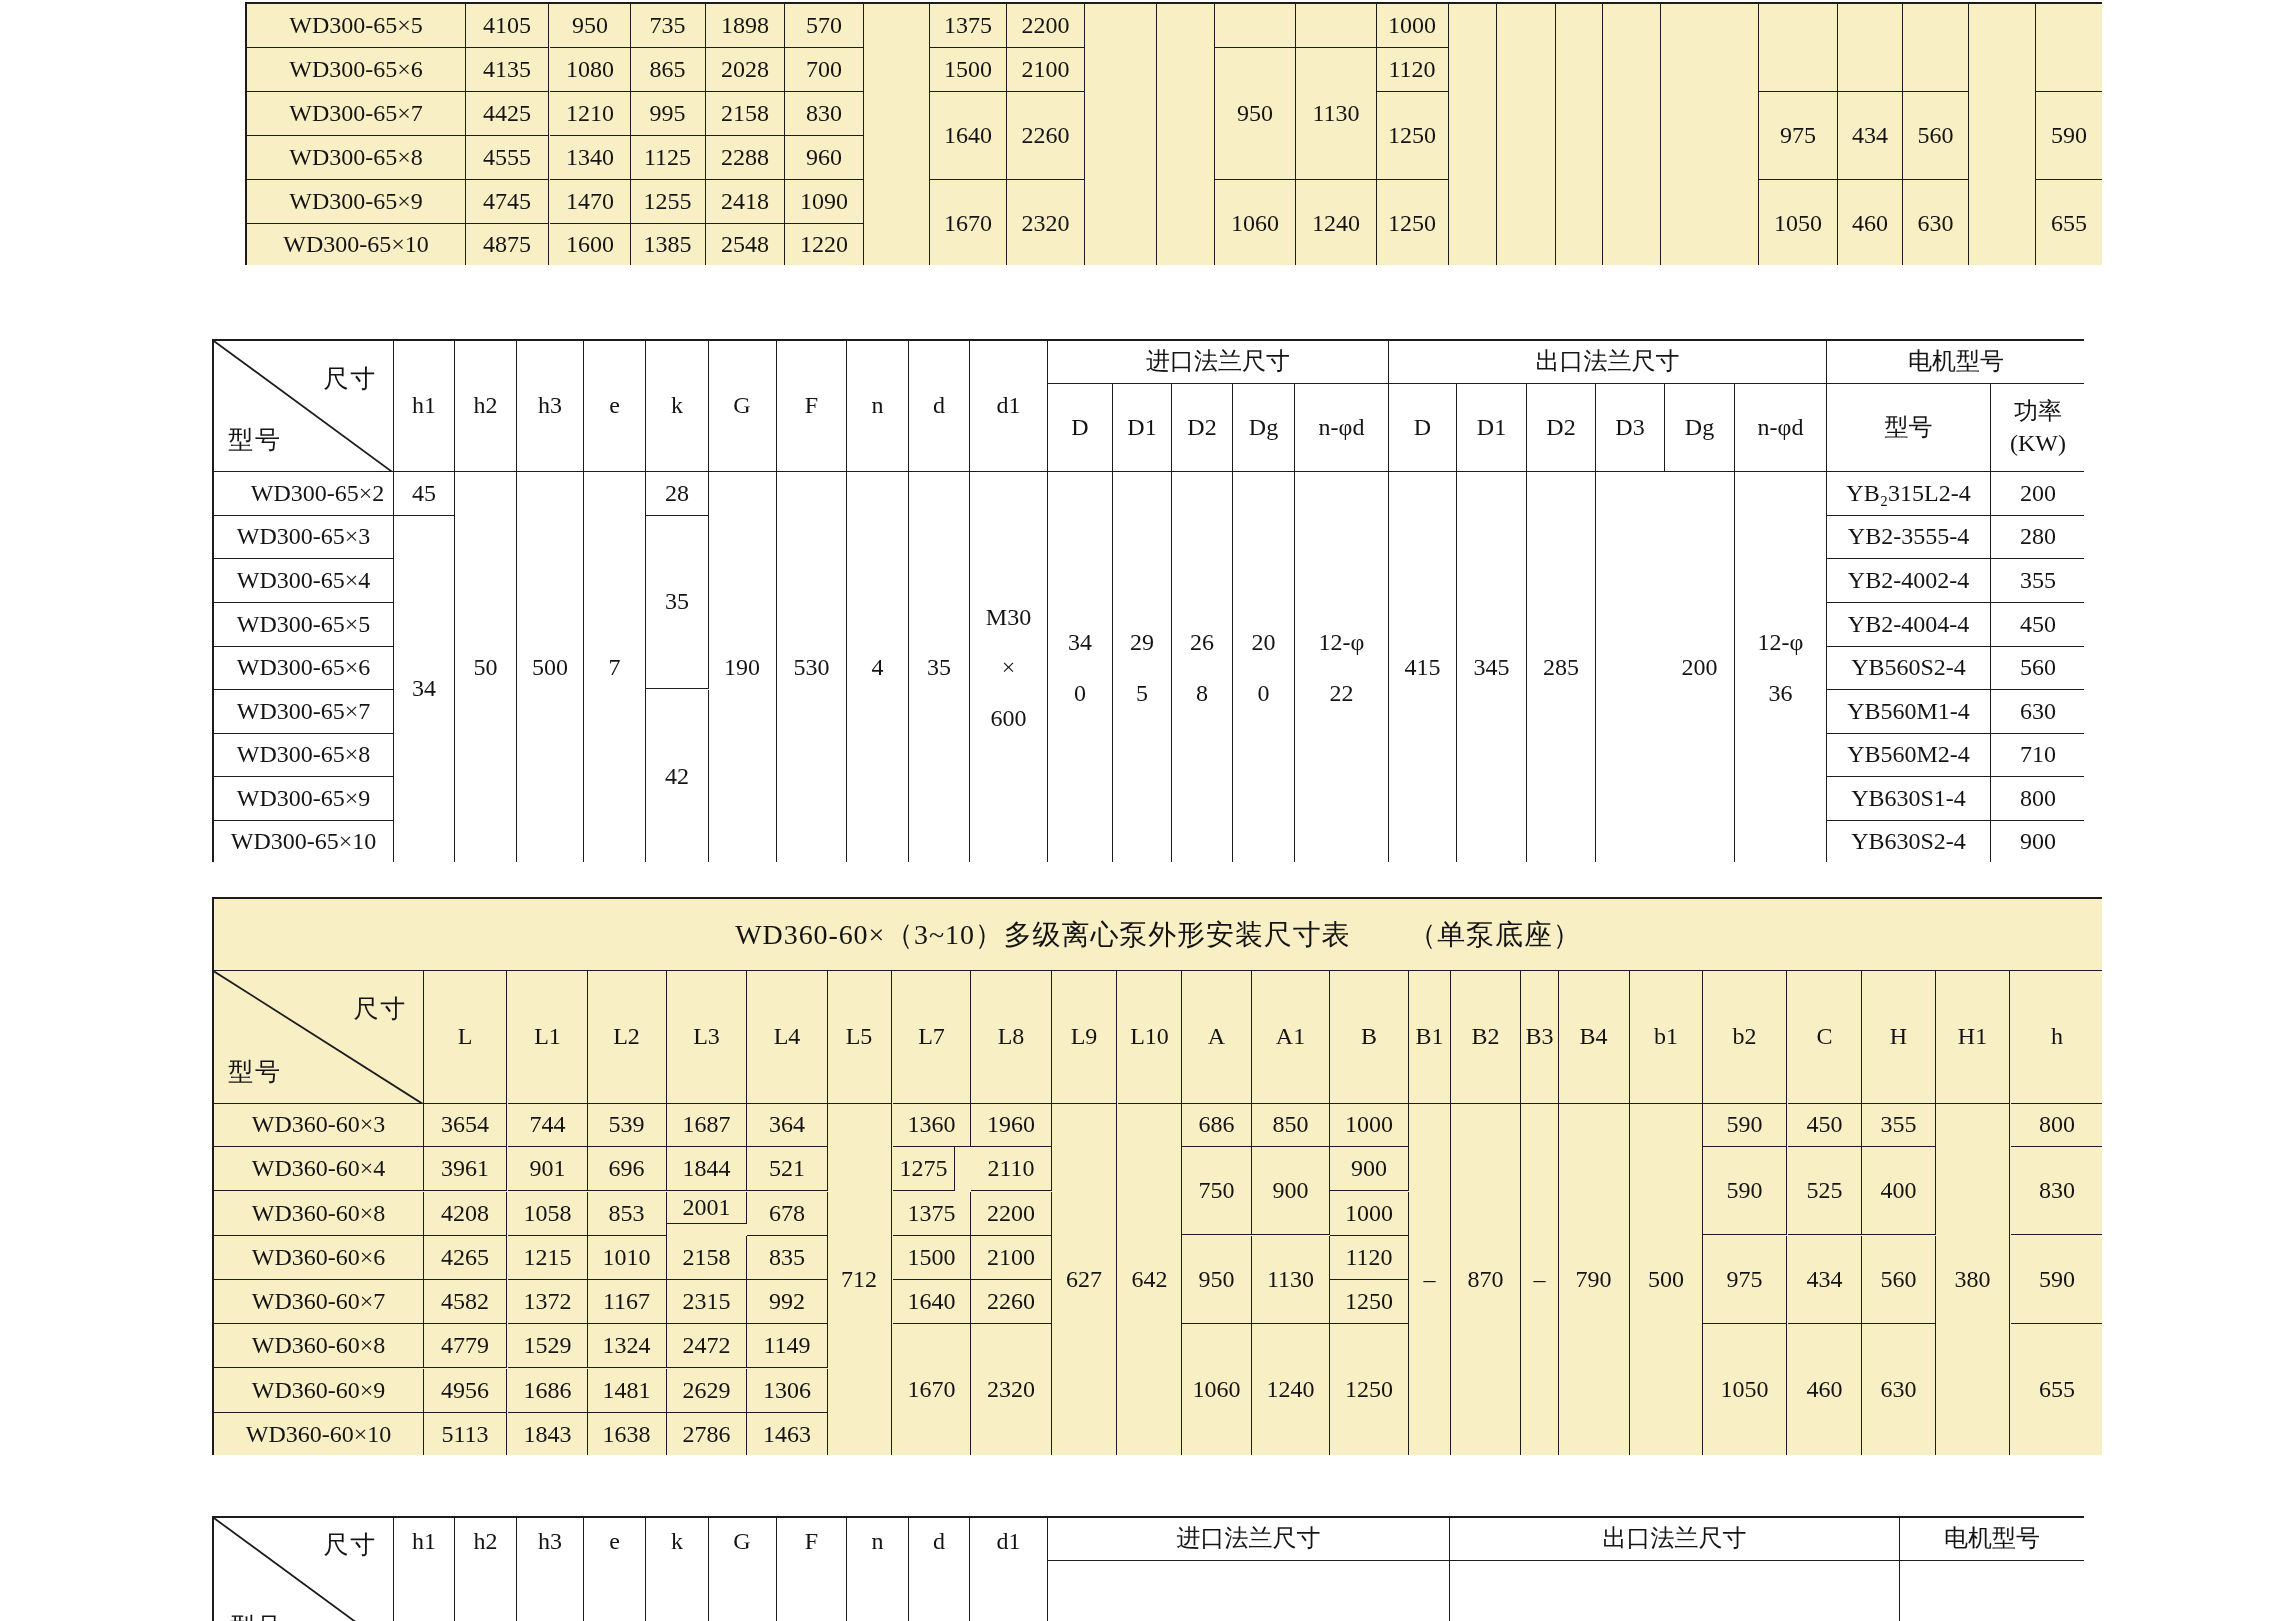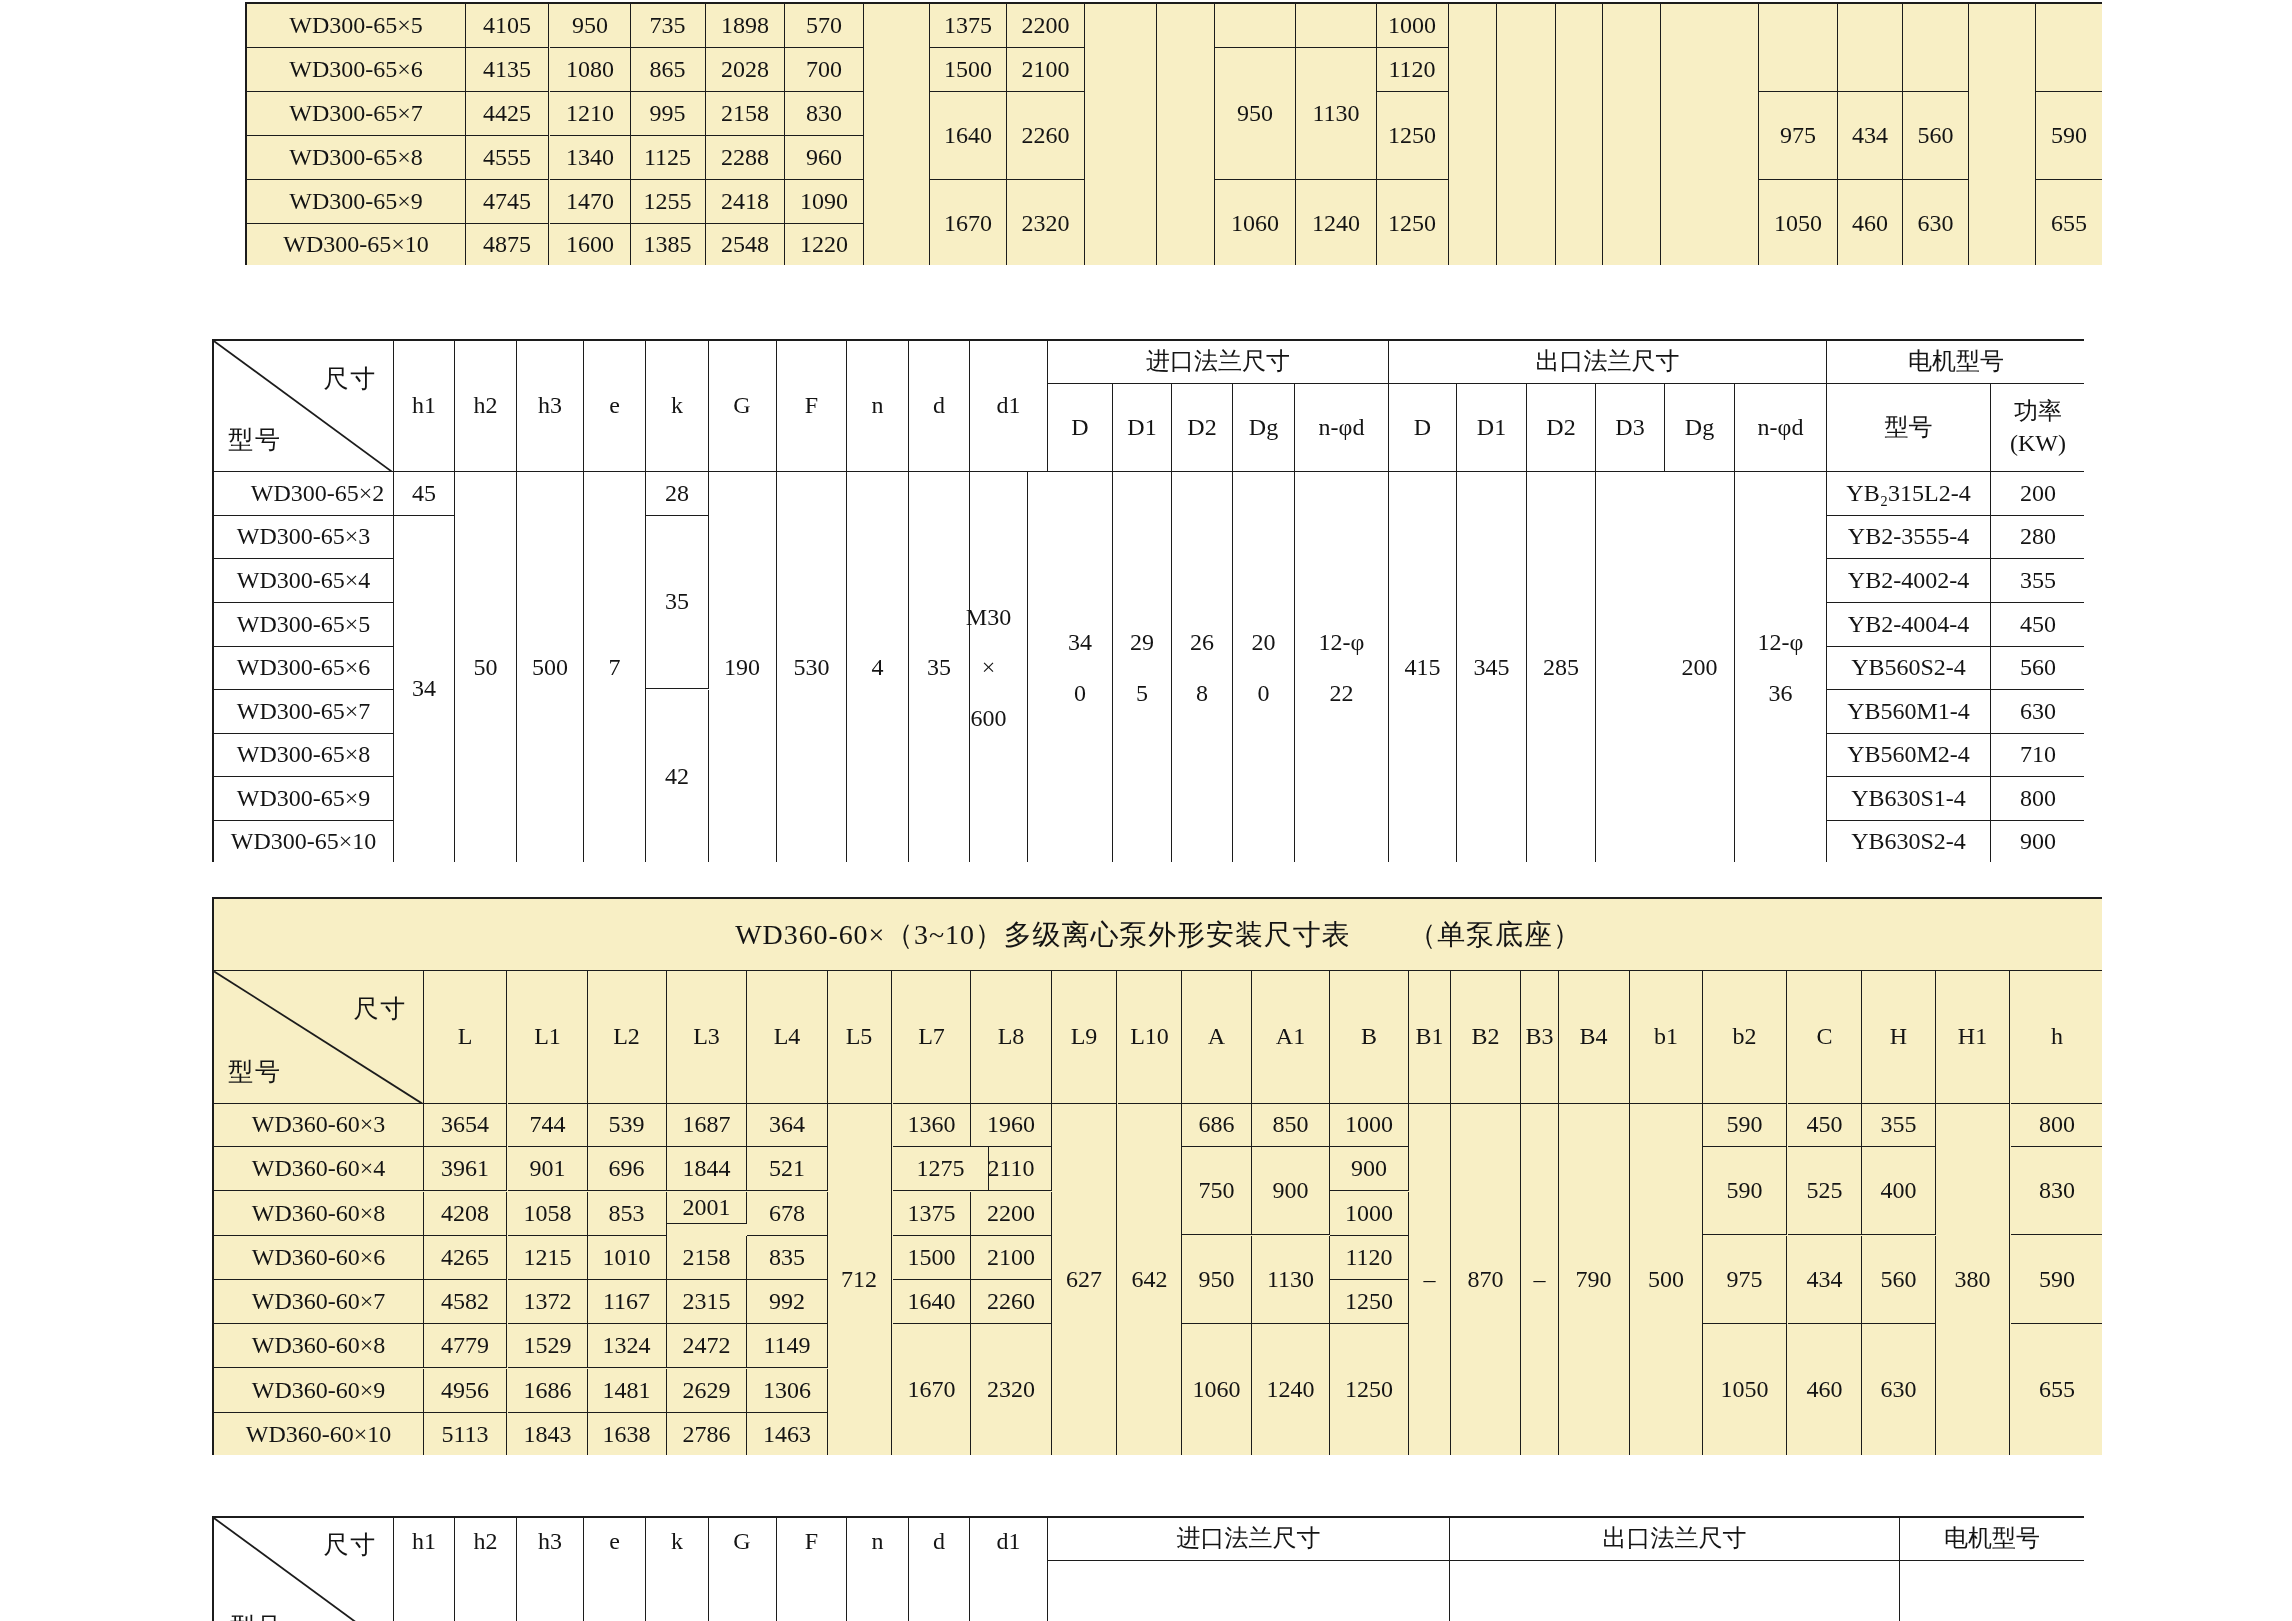--- a/index.html
+++ b/index.html
@@ -144,21 +144,21 @@
       <div class="cell" style="left: 241px; top: 131px; width: 62px; height: 392px;">50</div>
       <div class="cell" style="left: 303px; top: 131px; width: 67px; height: 392px;">500</div>
       <div class="cell" style="left: 370px; top: 131px; width: 62px; height: 392px;">7</div>
       <div class="cell" style="left: 432px; top: 131px; width: 63px; height: 44px;">28</div>
       <div class="cell" style="left: 432px; top: 174px; width: 63px; height: 174px;">35</div>
       <div class="cell" style="left: 432px; top: 349px; width: 63px; height: 174px;">42</div>
       <div class="cell" style="left: 494px; top: 131px; width: 69px; height: 392px;">190</div>
       <div class="cell" style="left: 563px; top: 131px; width: 70px; height: 392px;">530</div>
       <div class="cell" style="left: 633px; top: 131px; width: 62px; height: 392px;">4</div>
       <div class="cell" style="left: 695px; top: 131px; width: 61px; height: 392px;">35</div>
-      <div class="cell" style="left: 736px; top: 131px; width: 78px; height: 392px; line-height: 2.1;">M30
+      <div class="cell" style="left: 756px; top: 131px; width: 78px; height: 392px; line-height: 2.1;">M30
 ×
 600</div>
       <div class="cell" style="left: 834px; top: 131px; width: 65px; height: 392px; line-height: 2.1;">34
 0</div>
       <div class="cell" style="left: 899px; top: 131px; width: 59px; height: 392px; line-height: 2.1;">29
 5</div>
       <div class="cell" style="left: 958px; top: 131px; width: 61px; height: 392px; line-height: 2.1;">26
 8</div>
       <div class="cell" style="left: 1019px; top: 131px; width: 62px; height: 392px; line-height: 2.1;">20
 0</div>
@@ -260,21 +260,21 @@
       <div class="cell" style="left: 533px; top: 204px; width: 81px; height: 44px;">364</div>
       <div class="cell" style="left: 533px; top: 248px; width: 81px; height: 44px;">521</div>
       <div class="cell" style="left: 533px; top: 293px; width: 81px; height: 44px;">678</div>
       <div class="cell" style="left: 533px; top: 337px; width: 81px; height: 44px;">835</div>
       <div class="cell" style="left: 533px; top: 381px; width: 81px; height: 44px;">992</div>
       <div class="cell" style="left: 533px; top: 425px; width: 81px; height: 44px;">1149</div>
       <div class="cell" style="left: 533px; top: 470px; width: 81px; height: 44px;">1306</div>
       <div class="cell" style="left: 533px; top: 514px; width: 81px; height: 44px;">1463</div>
       <div class="cell" style="left: 613px; top: 204px; width: 65px; height: 354px;">712</div>
       <div class="cell" style="left: 679px; top: 204px; width: 78px; height: 44px;">1360</div>
-      <div class="cell" style="left: 679px; top: 248px; width: 96px; height: 44px;">1275</div>
+      <div class="cell" style="left: 679px; top: 248px; width: 62px; height: 44px;">1275</div>
       <div class="cell" style="left: 679px; top: 293px; width: 78px; height: 44px;">1375</div>
       <div class="cell" style="left: 679px; top: 337px; width: 78px; height: 44px;">1500</div>
       <div class="cell" style="left: 679px; top: 381px; width: 78px; height: 44px;">1640</div>
       <div class="cell" style="left: 679px; top: 425px; width: 78px; height: 133px;">1670</div>
       <div class="cell" style="left: 757px; top: 204px; width: 81px; height: 44px;">1960</div>
       <div class="cell" style="left: 757px; top: 248px; width: 81px; height: 44px;">2110</div>
       <div class="cell" style="left: 757px; top: 293px; width: 81px; height: 44px;">2200</div>
       <div class="cell" style="left: 757px; top: 337px; width: 81px; height: 44px;">2100</div>
       <div class="cell" style="left: 757px; top: 381px; width: 81px; height: 44px;">2260</div>
       <div class="cell" style="left: 757px; top: 425px; width: 81px; height: 133px;">2320</div>

